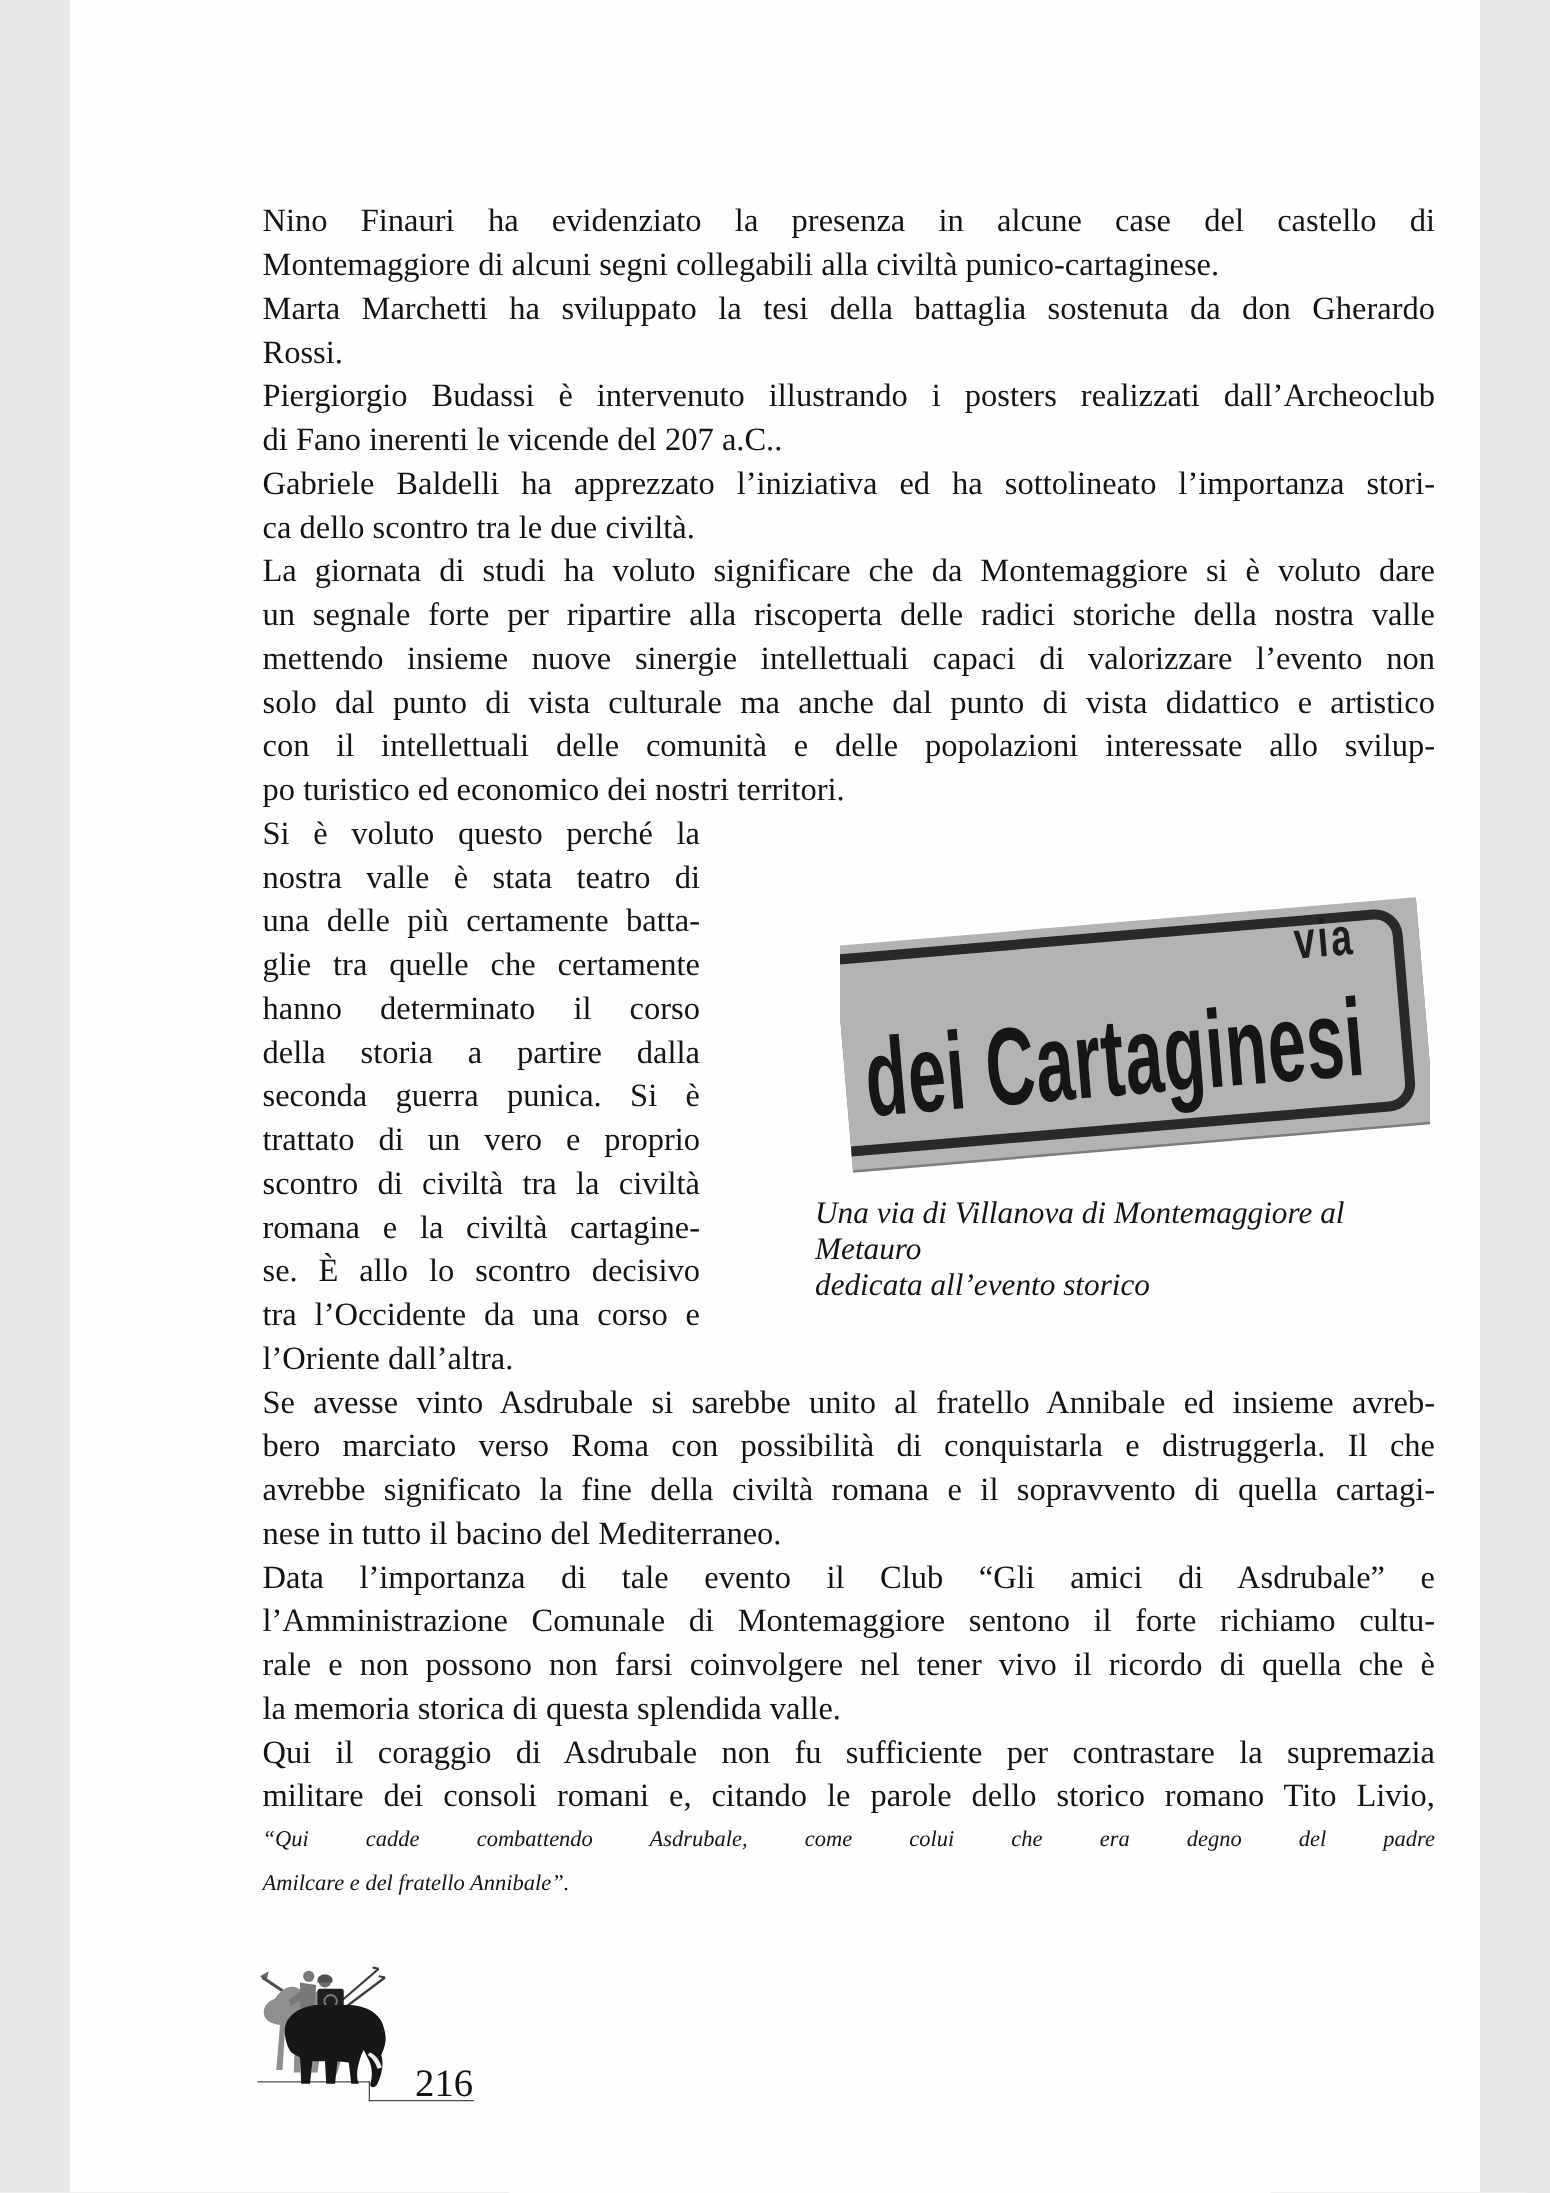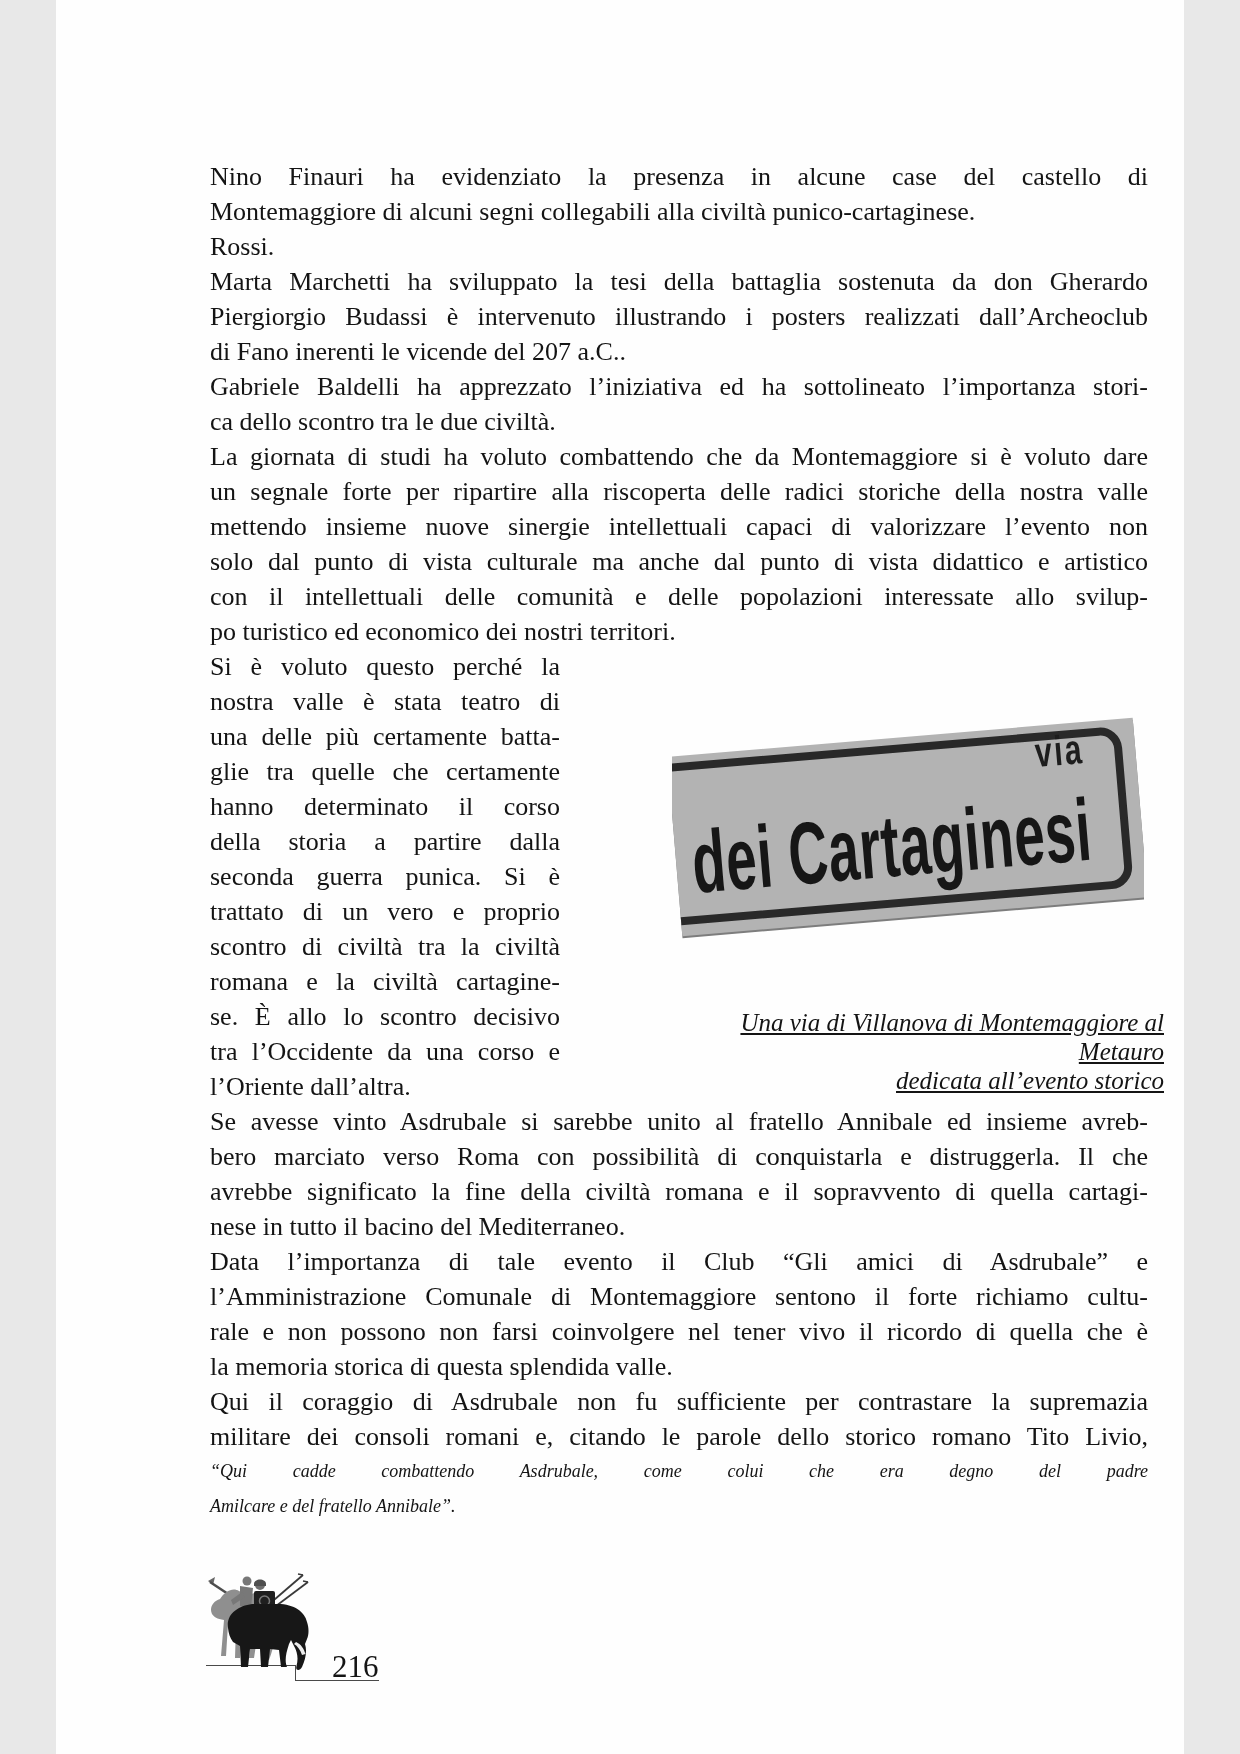--- a/index.html
+++ b/index.html
@@ -47,24 +47,23 @@
     transform:scaleX(0.72); transform-origin:100% 0;
   }
   .sign-main {
     position:absolute; left:16px; bottom:28px;
     font-family:"Liberation Sans", sans-serif; font-weight:bold;
     font-size:88px; line-height:1; letter-spacing:1px; color:#161616;
     white-space:nowrap;
     transform:scaleX(0.62); transform-origin:0 100%;
   }
   .caption {
-    position:absolute; left:596px; top:1008px; width:512px;
-    text-align:right; font-style:italic; font-size:25px; line-height:29px;
+    position:absolute; left:596px; top:956px; width:512px;
+    text-align:left; font-style:italic; font-size:25px; line-height:29px;
     color:#141414;
-    text-decoration:underline;
   }
 
   
   .rule { position:absolute; background:#4a4a4a; }
   .rule-a { left:150px; top:1665px; width:90px; height:1px; }
   .rule-v { left:239px; top:1665px; width:1px; height:16px; }
   .rule-b { left:239px; top:1680px; width:84px; height:1px; }
   .page-number {
     position:absolute; left:276px; top:1653px;
     font-size:31px; line-height:27px;
@@ -75,33 +74,33 @@
 <body>
 
 <div class="page">
 
   <div class="content">
       <div class="para">
         <div class="line j">Nino Finauri ha evidenziato la presenza in alcune case del castello di</div>
         <div class="line">Montemaggiore di alcuni segni collegabili alla civiltà punico-cartaginese.</div>
       </div>
       <div class="para">
+        <div class="line j">Marta Marchetti ha sviluppato la tesi della battaglia sostenuta da don Gherardo</div>
         <div class="line">Rossi.</div>
-        <div class="line j">Marta Marchetti ha sviluppato la tesi della battaglia sostenuta da don Gherardo</div>
       </div>
       <div class="para">
         <div class="line j">Piergiorgio Budassi è intervenuto illustrando i posters realizzati dall’Archeoclub</div>
         <div class="line">di Fano inerenti le vicende del 207 a.C..</div>
       </div>
       <div class="para">
         <div class="line j">Gabriele Baldelli ha apprezzato l’iniziativa ed ha sottolineato l’importanza stori-</div>
         <div class="line">ca dello scontro tra le due civiltà.</div>
       </div>
       <div class="para">
-        <div class="line j">La giornata di studi ha voluto combattendo che da Montemaggiore si è voluto dare</div>
+        <div class="line j">La giornata di studi ha voluto significare che da Montemaggiore si è voluto dare</div>
         <div class="line j">un segnale forte per ripartire alla riscoperta delle radici storiche della nostra valle</div>
         <div class="line j">mettendo insieme nuove sinergie intellettuali capaci di valorizzare l’evento non</div>
         <div class="line j">solo dal punto di vista culturale ma anche dal punto di vista didattico e artistico</div>
         <div class="line j">con il intellettuali delle comunità e delle popolazioni interessate allo svilup-</div>
         <div class="line">po turistico ed economico dei nostri territori.</div>
       </div>
       <div class="para narrow">
         <div class="line j">Si è voluto questo perché la</div>
         <div class="line j">nostra valle è stata teatro di</div>
         <div class="line j">una delle più certamente batta-</div>

